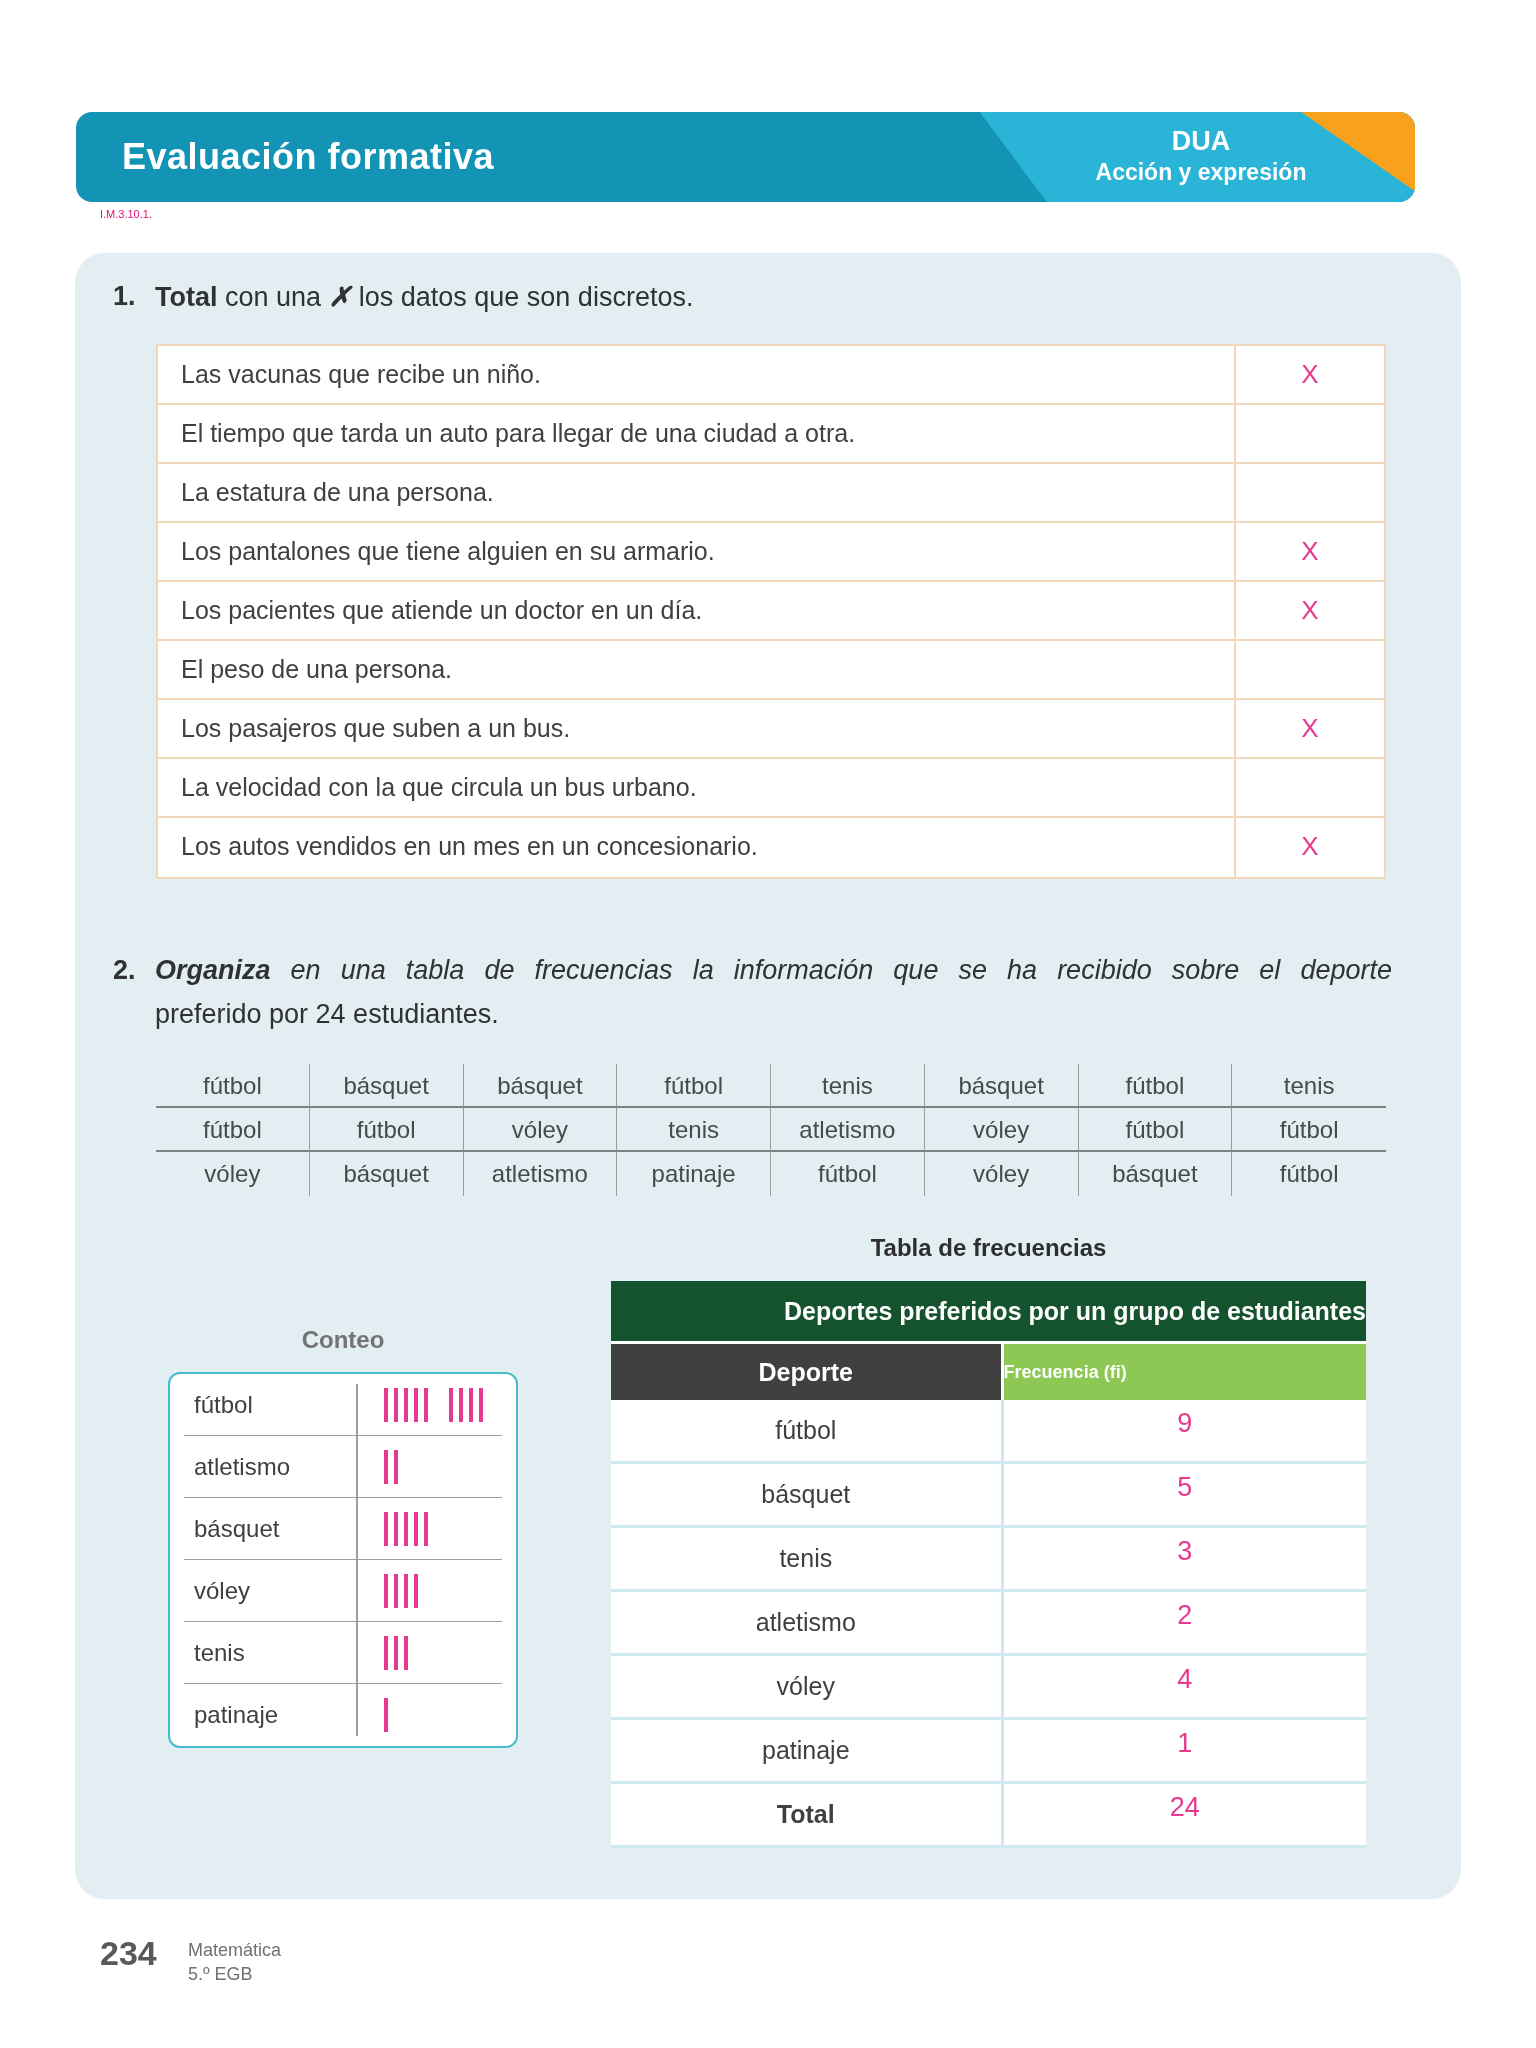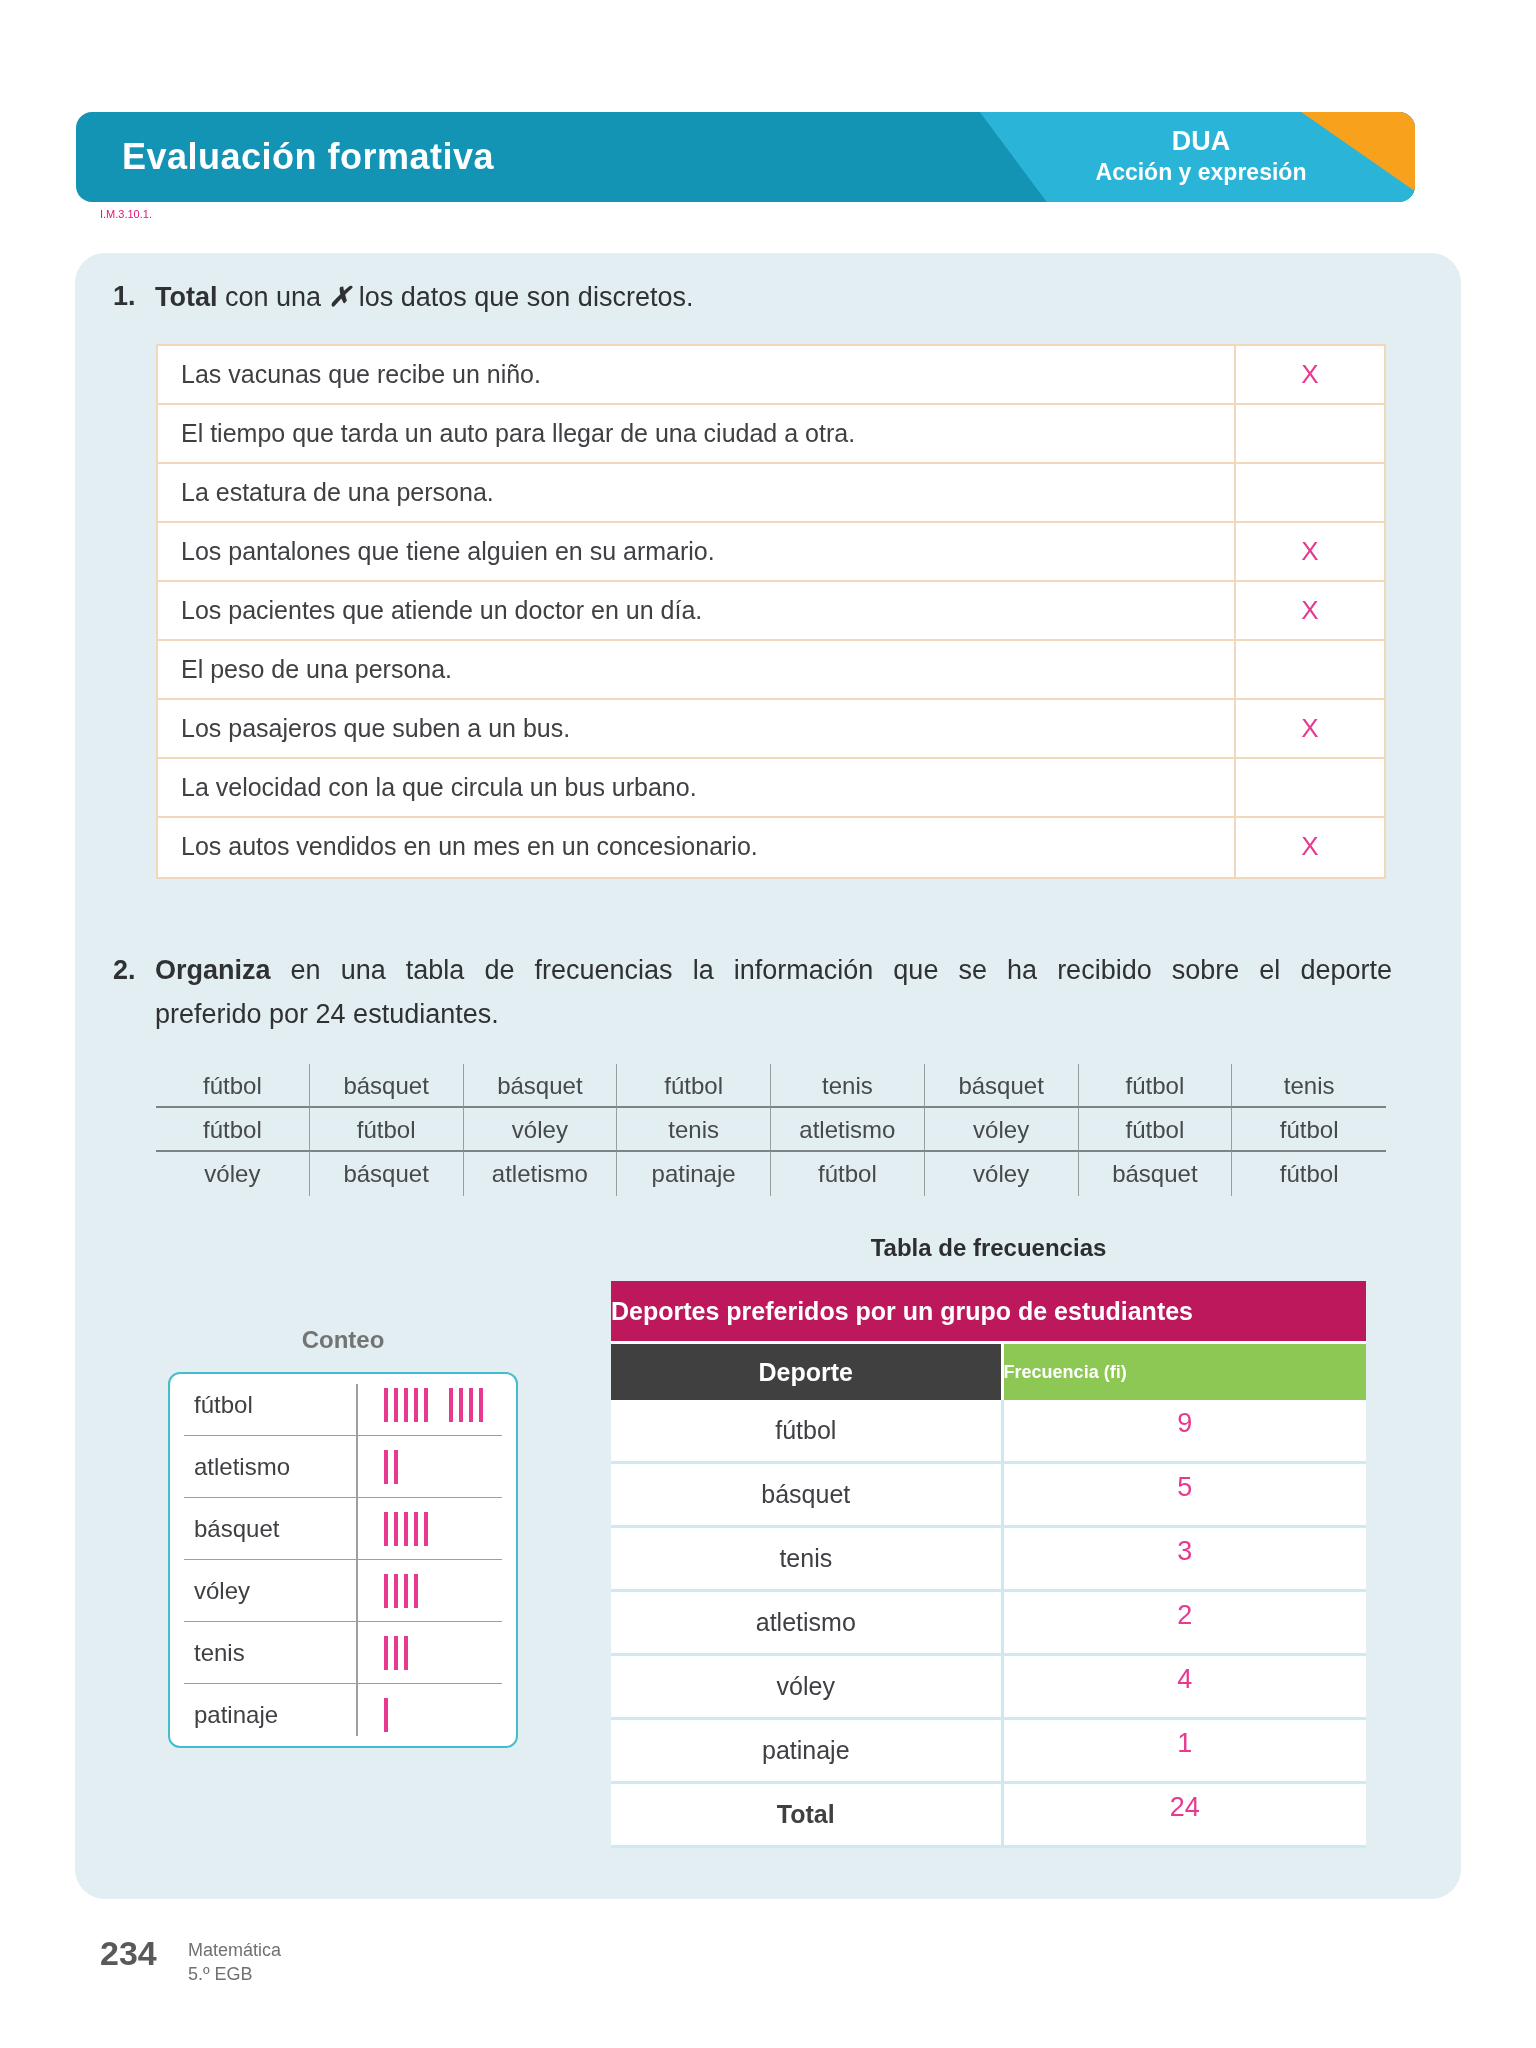--- a/index.html
+++ b/index.html
@@ -25,21 +25,21 @@
   .panel{position:absolute;left:75px;top:253px;width:1386px;height:1646px;
          background:#e3eef2;border-radius:30px;}
 
   
   .ex-title{position:absolute;display:flex;font-size:27px;color:#2f3133;}
   .ex-num{width:42px;font-weight:700;flex:none;}
   .bold{font-weight:700;}
   #ex1-title{left:113px;top:281px;}
   #ex2-title{left:113px;top:955px;}
   .ex2-text{width:1237px;}
-  .ex2-line1{text-align:justify;text-align-last:justify;}
+  .ex2-line1{text-align:justify;text-align-last:justify;font-style:italic;}
   .ex2-line2{margin-top:13px;}
   .xmark-glyph{font-weight:700;font-style:italic;}
 
   
   .ex1-table{position:absolute;left:156px;top:344px;width:1230px;background:#ffffff;
              border:2px solid #f2d8ba;box-sizing:border-box;}
   .ex1-row{display:flex;height:59px;border-bottom:2px solid #f2d8ba;box-sizing:border-box;}
   .ex1-row:last-child{border-bottom:none;}
   .ex1-text{flex:1;padding-left:23px;font-size:25px;color:#3e4043;line-height:57px;
             white-space:nowrap;overflow:hidden;}
@@ -68,22 +68,22 @@
   .conteo-row:not(:last-child)::after{content:"";position:absolute;left:14px;right:14px;bottom:0;
               height:1.5px;background:#9b9fa3;}
   .conteo-vline{position:absolute;left:186px;top:10px;bottom:10px;width:1.5px;background:#9b9fa3;}
   .conteo-label{width:172px;flex:none;padding-left:24px;font-size:24px;color:#3e4043;box-sizing:border-box;}
   .tally{display:flex;align-items:center;padding-left:42px;}
   .tally-group{display:flex;margin-right:15px;}
   .tally-bar{width:3.5px;height:34px;background:#e6398f;margin-right:6.5px;}
 
   
   .freq-table{position:absolute;left:611px;top:1281px;width:755px;}
-  .freq-banner{height:60px;line-height:60px;background:#be185d;color:#ffffff;
-               text-align:left;font-size:25px;font-weight:700;}
+  .freq-banner{height:60px;line-height:60px;background:#14532d;color:#ffffff;
+               text-align:right;font-size:25px;font-weight:700;}
   .freq-head{display:flex;border-top:3px solid #ffffff;}
   .freq-head-c1{width:52%;box-sizing:border-box;border-right:3px solid #ffffff;
                 background:#404040;height:56px;line-height:56px;text-align:center;
                 color:#ffffff;font-size:25px;font-weight:700;}
   .freq-head-c2{flex:1;background:#8cc853;height:56px;line-height:56px;text-align:left;
                 color:#ffffff;font-size:18px;font-weight:700;}
   .freq-row{display:flex;background:#ffffff;border-bottom:3px solid #cfe9f2;height:64px;
             box-sizing:border-box;}
   .freq-c1{width:52%;box-sizing:border-box;border-right:3px solid #cfe9f2;
            display:flex;align-items:center;justify-content:center;

